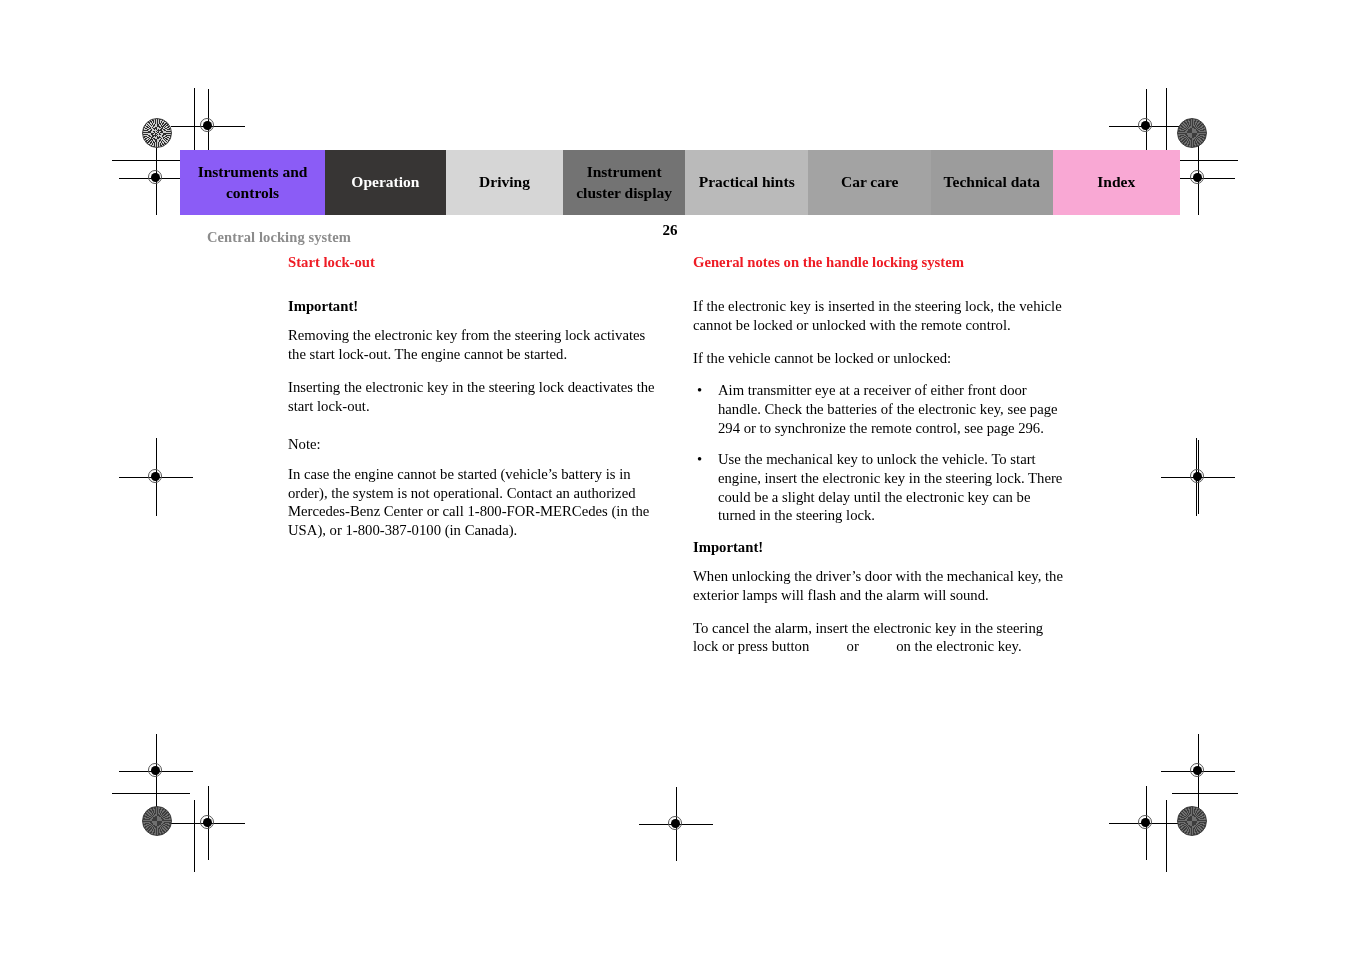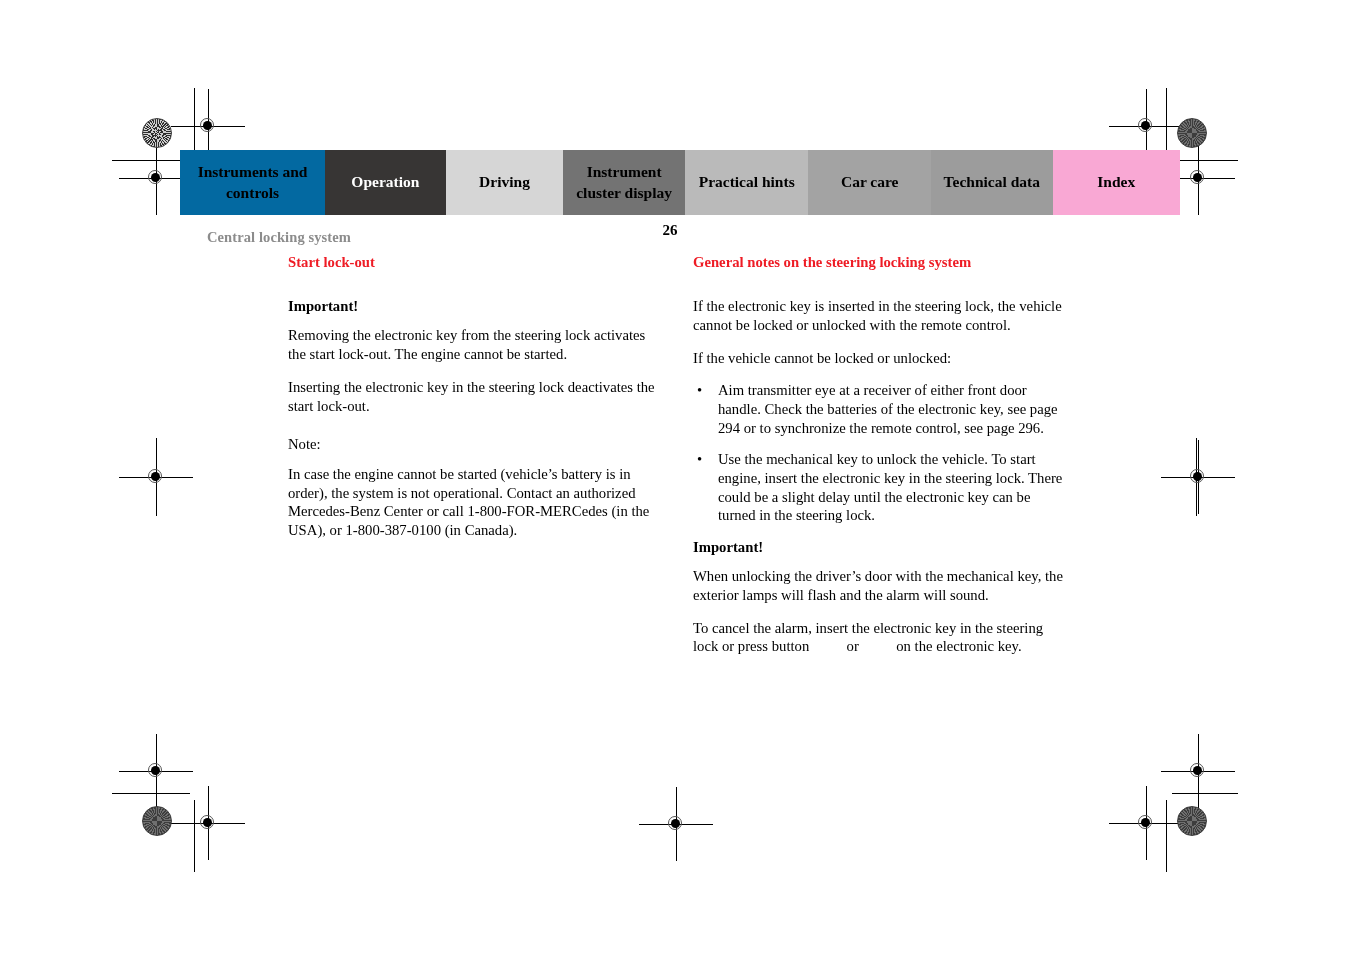--- a/index.html
+++ b/index.html
@@ -245,21 +245,21 @@
     <div class="ring"></div>
     <div class="dot"></div>
 </div>
 
 <div class="rosette" style="left:142px; top:118px;"></div>
 <div class="rosette dark" style="left:1177px; top:118px;"></div>
 <div class="rosette dark" style="left:142px; top:806px;"></div>
 <div class="rosette dark" style="left:1177px; top:806px;"></div>
 
 <div class="tab-bar">
-  <div class="tab" style="width:148px; background:#0369a1;">
+  <div class="tab" style="width:148px; background:#8b5cf6;">
       <span>Instruments and controls</span>
     </div>
   <div class="tab active" style="width:123px; background:#373534;">
       <span>Operation</span>
     </div>
   <div class="tab" style="width:120px; background:#d6d6d6;">
       <span>Driving</span>
     </div>
   <div class="tab" style="width:124px; background:#737373;">
       <span>Instrument cluster display</span>
@@ -285,21 +285,21 @@
   <div class="sec-heading">Start lock-out</div>
   <div class="sub-heading">Important!</div>
   <p class="body">Removing the electronic key from the steering lock activates the start lock-out. The engine cannot be started.</p>
   <p class="body">Inserting the electronic key in the steering lock deactivates the start lock-out.</p>
   <div class="spacer-sm"></div>
   <p class="body tight">Note:</p>
   <p class="body">In case the engine cannot be started (vehicle’s battery is in order), the system is not operational. Contact an authorized Mercedes-Benz Center or call 1-800-FOR-MERCedes (in the USA), or 1-800-387-0100 (in Canada).</p>
 </div>
 
 <div class="col col-right">
-  <div class="sec-heading">General notes on the steering locking system</div>
+  <div class="sec-heading">General notes on the handle locking system</div>
   <p class="body">If the electronic key is inserted in the steering lock, the vehicle cannot be locked or unlocked with the remote control.</p>
   <p class="body">If the vehicle cannot be locked or unlocked:</p>
   <ul class="bullets">
     <li>
       <span class="bullet-dot">•</span>
       <span>Aim transmitter eye at a receiver of either front door handle. Check the batteries of the electronic key, see page 294 or to synchronize the remote control, see page 296.</span>
     </li>
     <li>
       <span class="bullet-dot">•</span>
       <span>Use the mechanical key to unlock the vehicle. To start engine, insert the electronic key in the steering lock. There could be a slight delay until the electronic key can be turned in the steering lock.</span>

